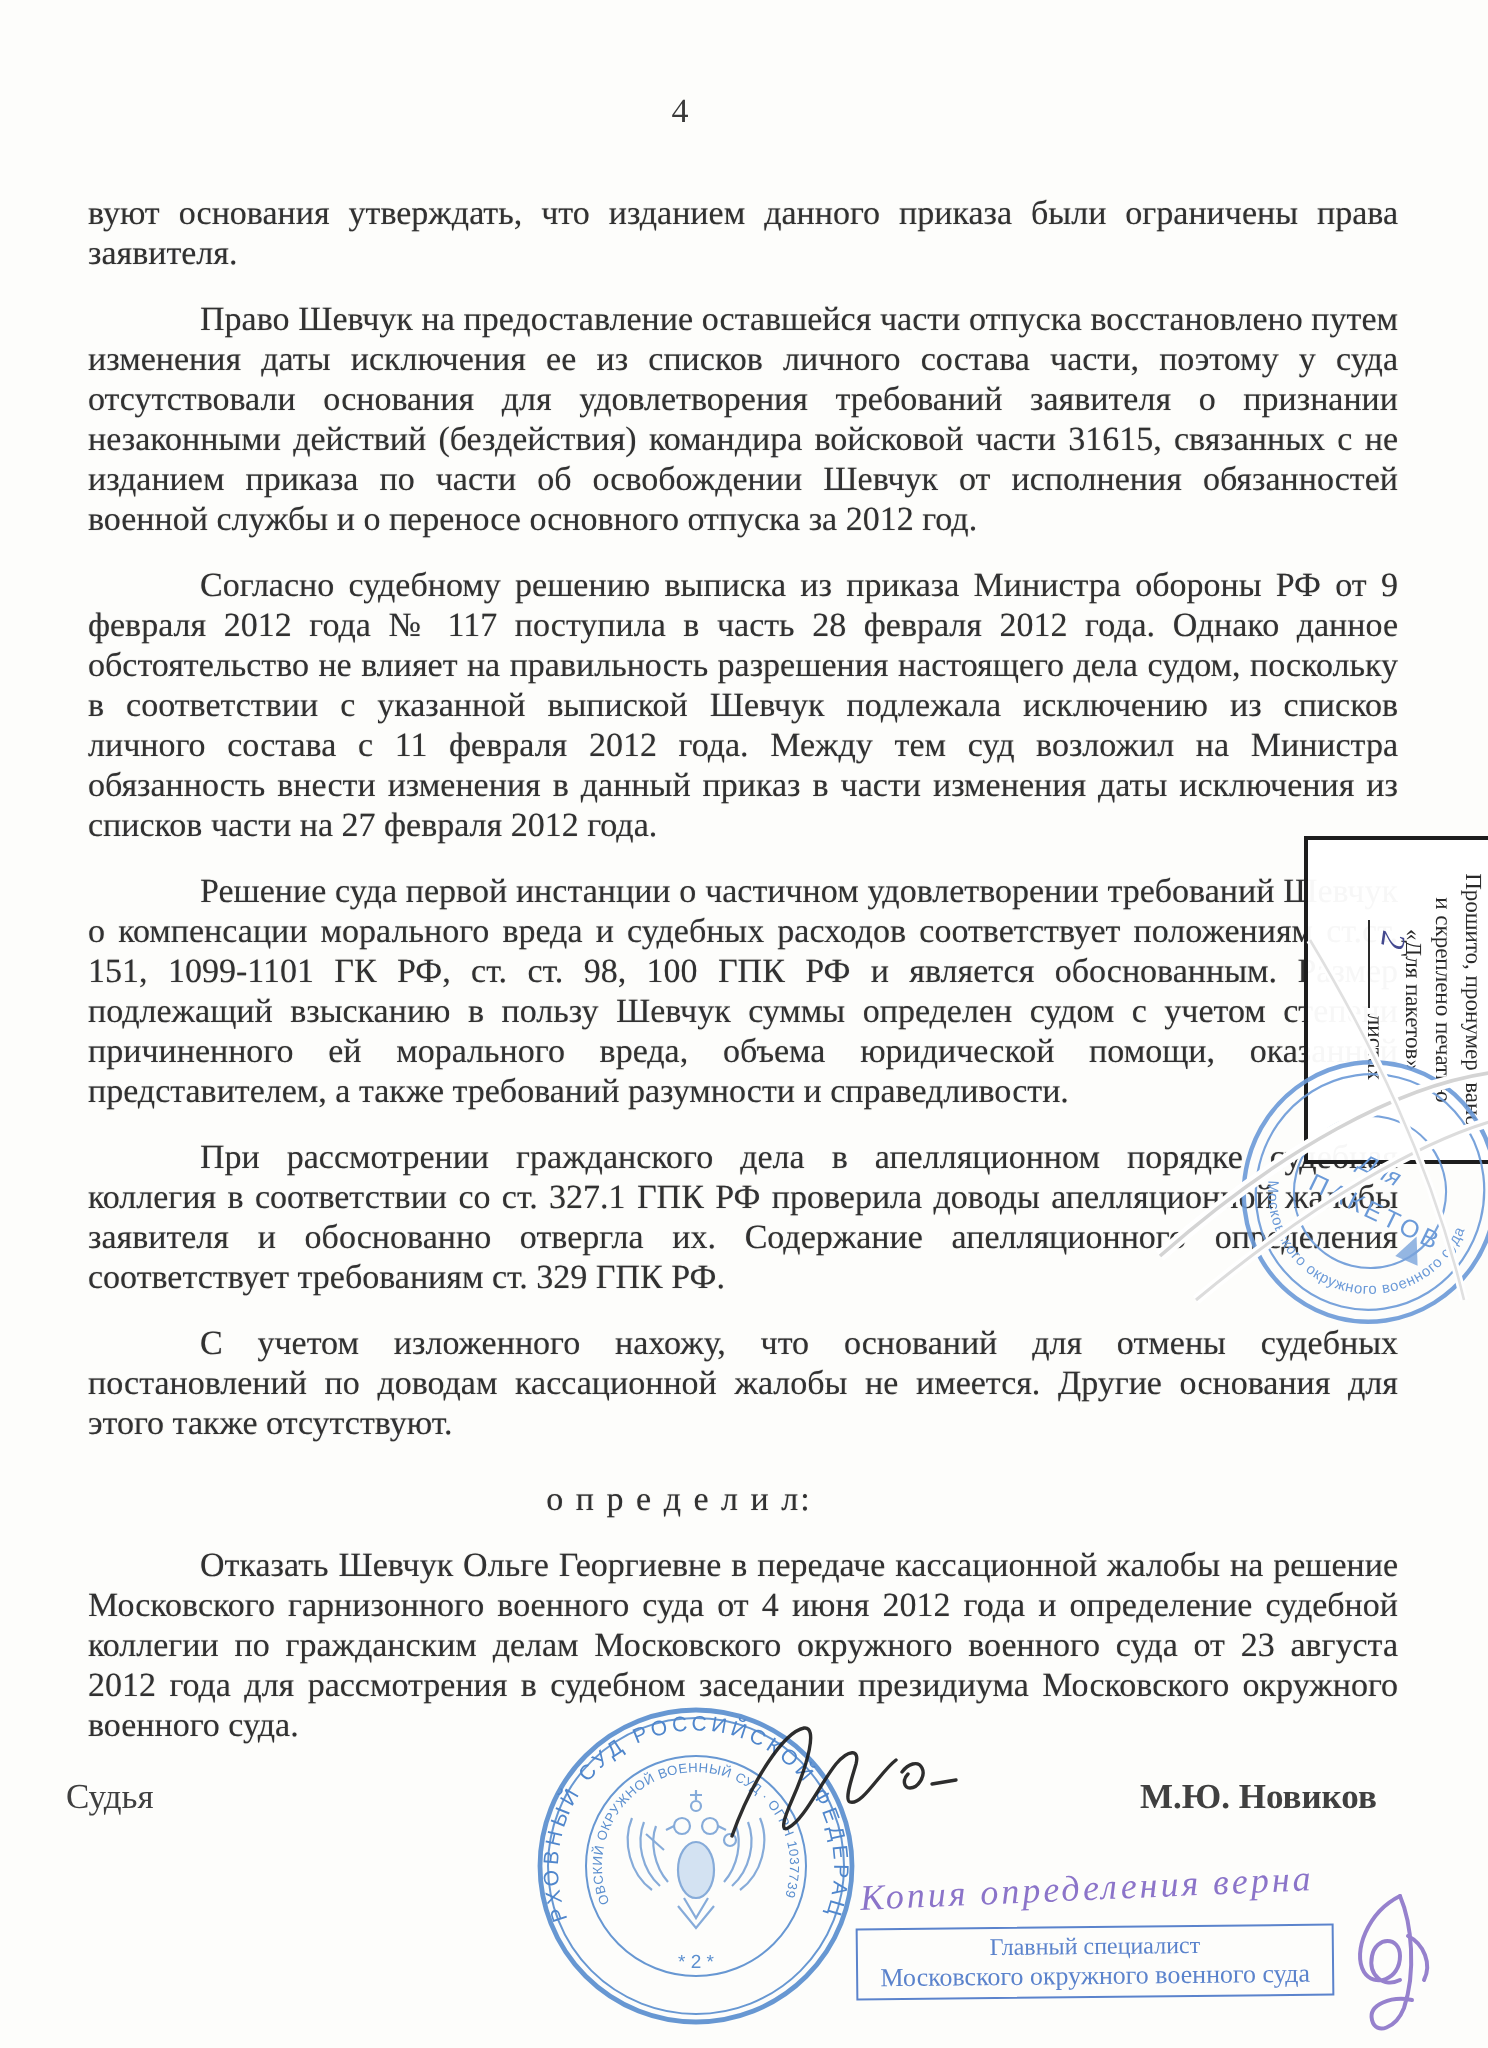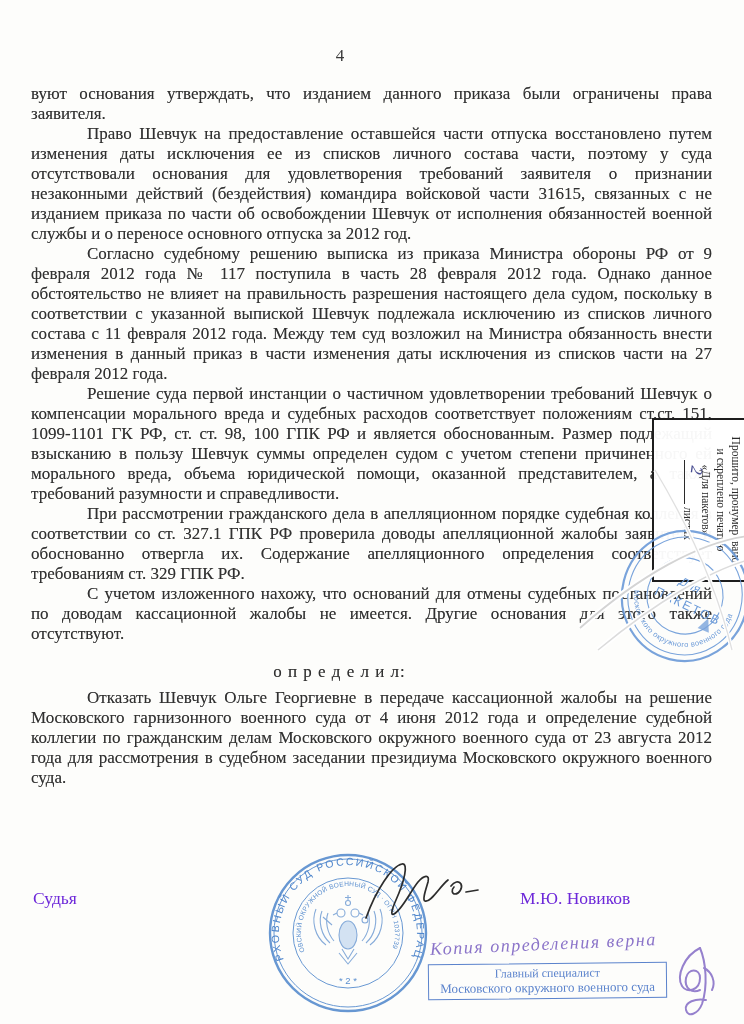--- a/index.html
+++ b/index.html
@@ -10,29 +10,29 @@
   }
   .page-number{
     position:absolute;top:46px;left:0;right:64px;text-align:center;
     font-size:17px;color:#3a3a3a;
   }
   .content{
     position:absolute;top:84px;left:31px;width:681px;
     font-size:17px;line-height:20px;text-align:justify;
     color:#313131;text-shadow:0 0 .5px rgba(40,40,40,.45);
   }
-  .content p{margin:0;text-indent:56px;}
+  .content p{margin:13px;text-indent:56px;}
   .body-before p:first-child{text-indent:0;}
   .ruling-heading{
     text-align:center;margin:18px 64px 6px 0;letter-spacing:1px;
     font-size:17px;color:#313131;
   }
-  .sig-row{position:absolute;top:888px;left:0;width:744px;height:24px;font-size:17.5px;color:#6d28d9;}
+  .sig-row{position:absolute;top:888px;left:0;width:744px;height:24px;font-size:17.5px;color:#404040;}
   .sig-role{position:absolute;left:33px;top:0;}
-  .sig-name{position:absolute;left:520px;top:0;}
+  .sig-name{position:absolute;left:570px;top:0;font-weight:bold;}
 
   
   .binding-stamp{
     position:absolute;left:652px;top:418px;width:104px;height:160px;
     border:2.5px solid #1d1d1d;background:rgba(255,255,255,.96);z-index:5;
   }
   .binding-inner{
     position:absolute;left:96px;top:0;width:160px;height:96px;
     transform-origin:0 0;transform:rotate(90deg);
     font-size:11.5px;line-height:15px;text-align:center;color:#2a2a2a;

